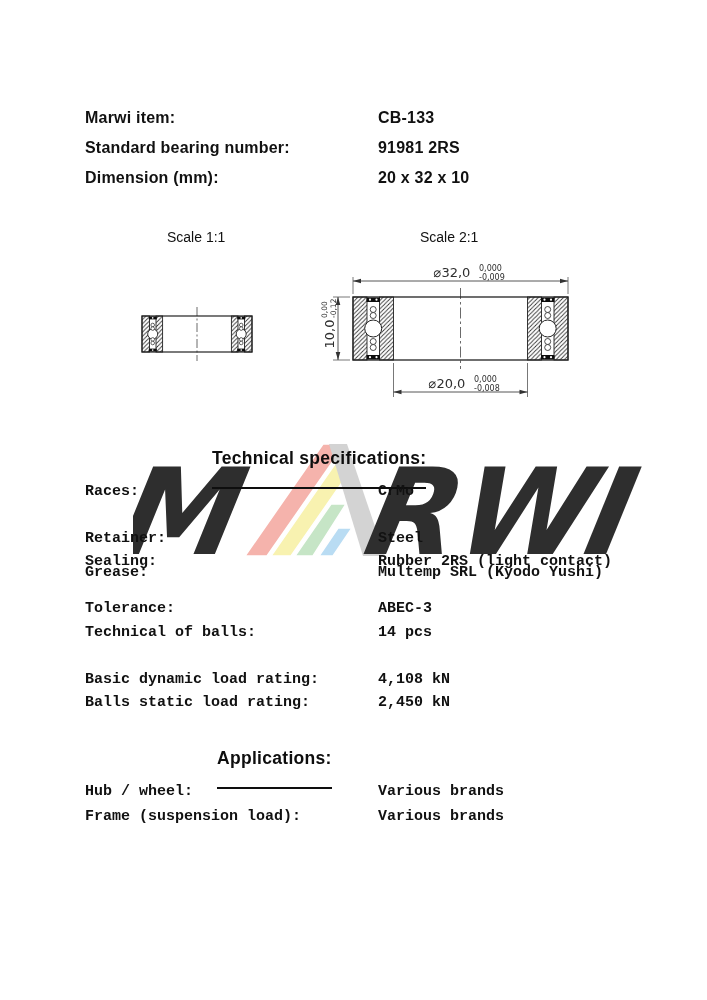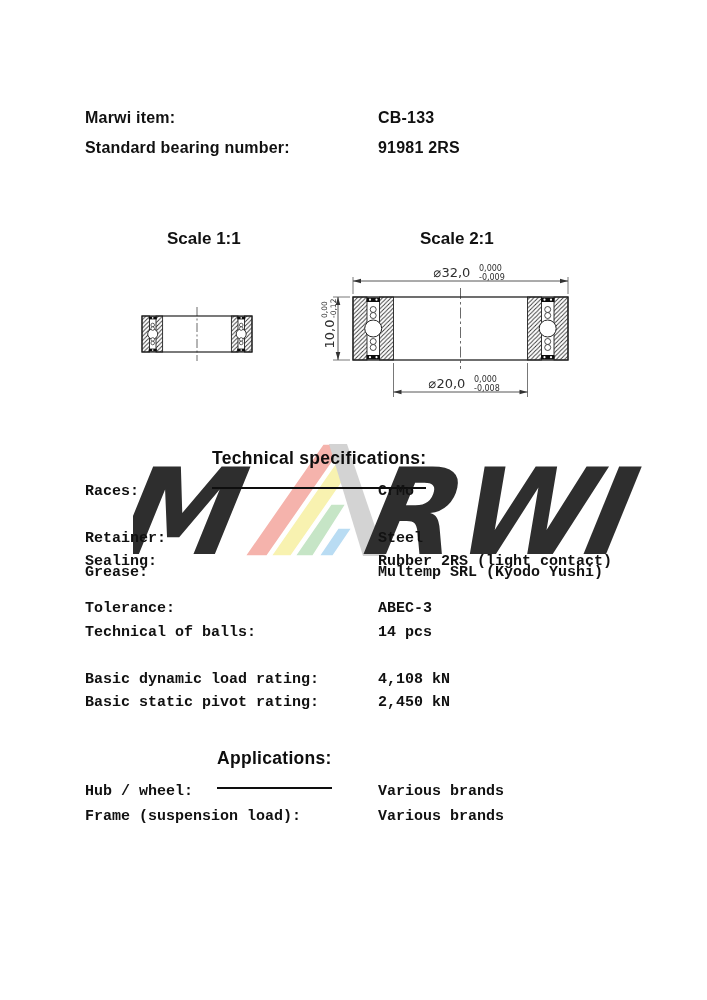--- a/index.html
+++ b/index.html
@@ -11,21 +11,21 @@
   .wm{position:absolute;left:133px;top:436px;z-index:0;}
   .row{position:absolute;left:0;width:707px;height:22px;}
   .row .lbl{position:absolute;left:85px;white-space:pre;}
   .row .val{position:absolute;left:378px;white-space:pre;}
   .hdr{font-size:16px;font-weight:bold;letter-spacing:.2px;}
   .spec{font-size:15px;font-weight:bold;font-family:Liberation Mono, monospace;}
   .heading{
     position:absolute;font-weight:bold;font-size:17.5px;color:#0e0e0e;
     border-bottom:2.5px solid #0e0e0e;padding-bottom:18px;letter-spacing:.3px;
   }
-  .scale-label{position:absolute;font-weight:bold;font-size:17px;}
+  .scale-label{position:absolute;font-weight:normal;font-size:14px;}
   svg text{font-family:"DejaVu Sans",sans-serif;fill:#2e2e2e;}
 </style>
 </head>
 <body>
 
 <div class="page">
 
   <svg class="wm" width="515" height="134" viewBox="0 0 515 134" aria-hidden="true">
 
     <polygon points="112,120 134,120 212,8 190,8" stroke="#ffffff" stroke-width="1.5" fill="#f5b3ac"></polygon>
@@ -43,20 +43,24 @@
 
   <div class="layer">
 
     <div class="row hdr" style="top:109px">
       <span class="lbl">Marwi item:</span>
       <span class="val">CB-133</span>
     </div>
     <div class="row hdr" style="top:139px">
       <span class="lbl">Standard bearing number:</span>
       <span class="val">91981 2RS</span>
+    </div>
+    <div class="row hdr" style="top:169px">
+      <span class="lbl">Dimension (mm):</span>
+      <span class="val">20 x 32 x 10</span>
     </div>
 
     <div class="scale-label" style="left:167px;top:229px">Scale 1:1</div>
     <div class="scale-label" style="left:420px;top:229px">Scale 2:1</div>
 
     <svg style="position:absolute;left:100px;top:252px" width="600" height="152" viewBox="100 252 600 152">
       <defs>
         <pattern id="hatch" width="4.2" height="4.2" patternUnits="userSpaceOnUse">
           <path d="M-1,1 L1,-1 M0,4.2 L4.2,0 M3.2,5.2 L5.2,3.2" stroke="#2f2f2f" stroke-width="0.85" fill="none"></path>
         </pattern>
@@ -185,21 +189,21 @@
     </div>
     <div class="row spec" style="top:624px">
       <span class="lbl">Technical of balls:</span>
       <span class="val">14 pcs</span>
     </div>
     <div class="row spec" style="top:671px">
       <span class="lbl">Basic dynamic load rating:</span>
       <span class="val">4,108 kN</span>
     </div>
     <div class="row spec" style="top:694px">
-      <span class="lbl">Basic static pivot rating:</span>
+      <span class="lbl">Balls static load rating:</span>
       <span class="val">2,450 kN</span>
     </div>
 
     <div class="heading" style="left:217px;top:748px">Applications:</div>
 
     <div class="row spec" style="top:783px">
       <span class="lbl">Hub / wheel:</span>
       <span class="val">Various brands</span>
     </div>
     <div class="row spec" style="top:808px">

